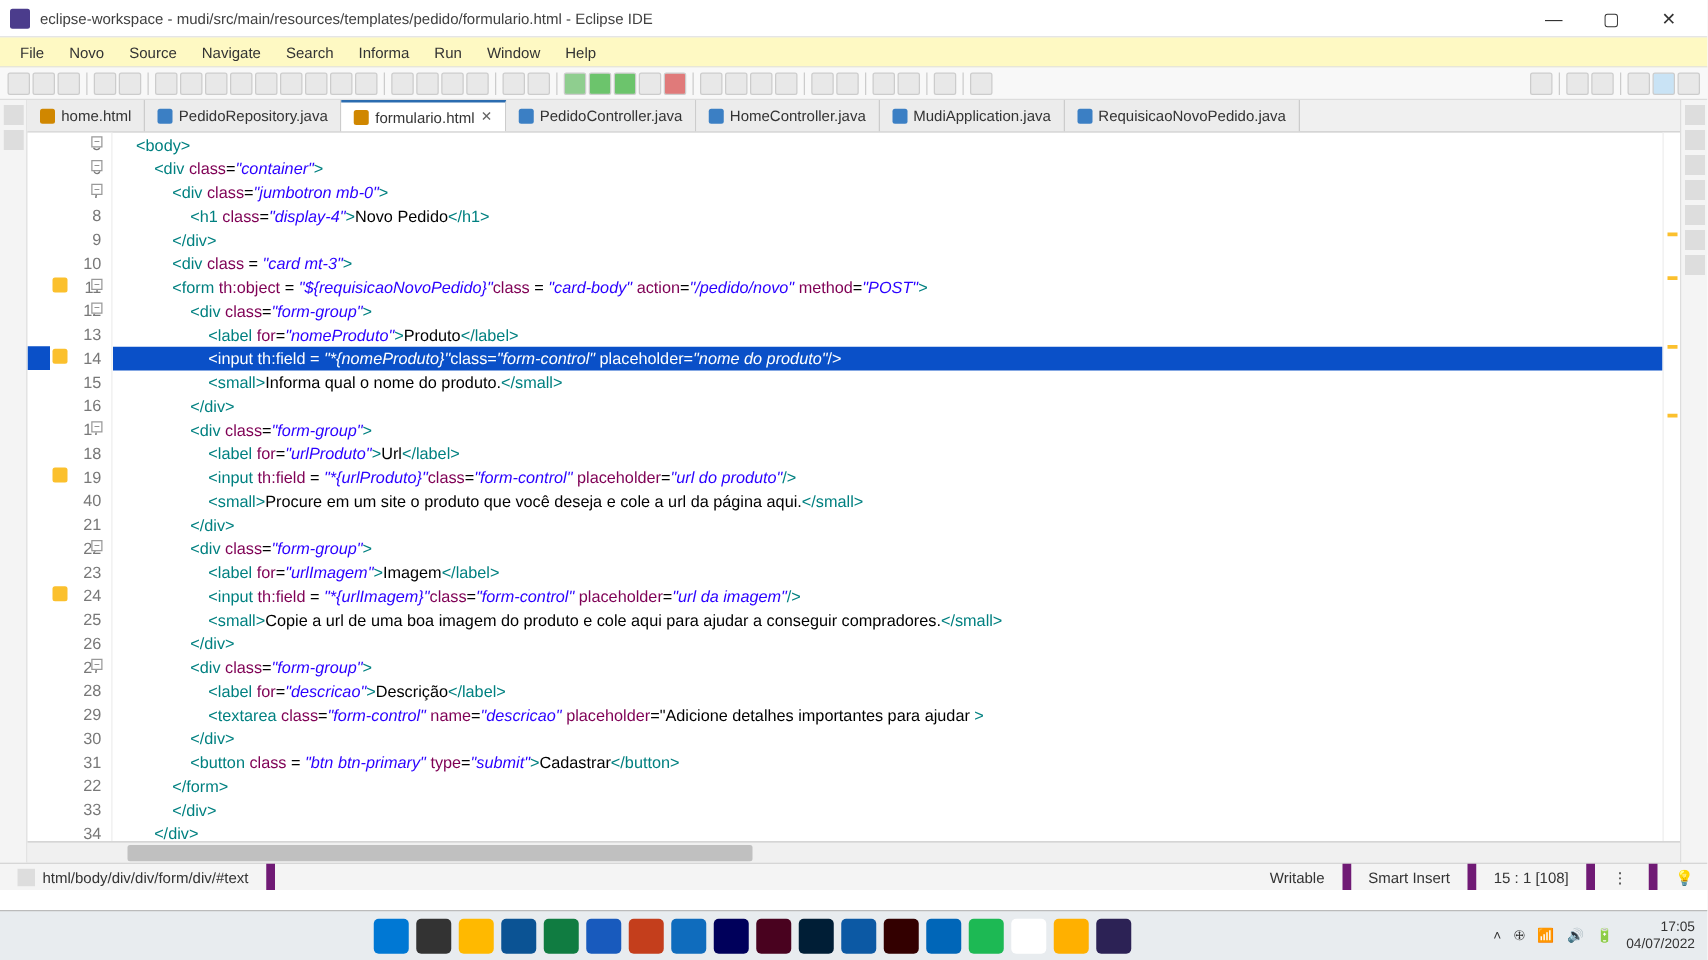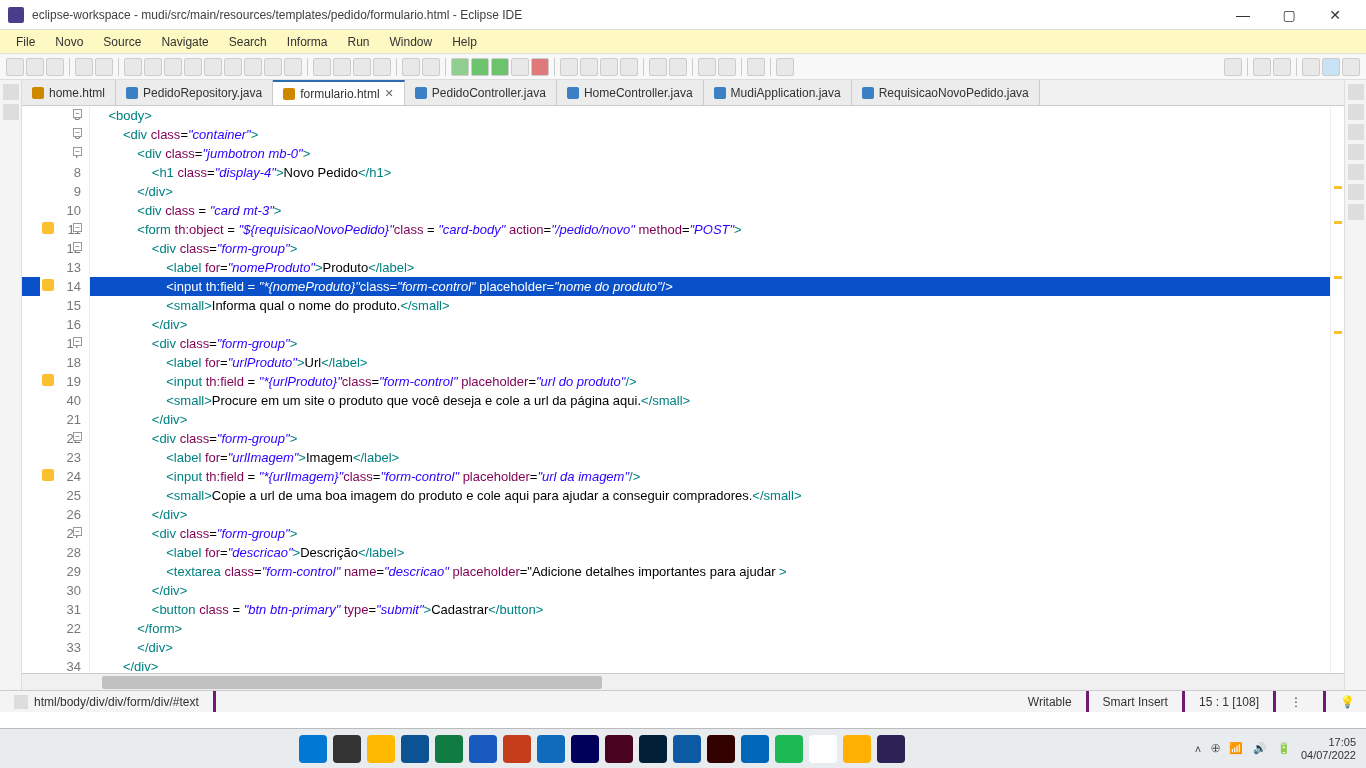--- a/index.html
+++ b/index.html
@@ -41,21 +41,21 @@
 .attr { color:#7f0055; }
 .str { color:#2a00ff; font-style:italic; }
 .txt { color:#000; }
 .hscroll { height:17px; background:#f0f0f0; border-top:1px solid #ccc; position:relative; }
 .hscroll .thumb { position:absolute; left:80px; top:2px; width:500px; height:13px; background:#c0c0c0; border-radius:2px; }
 .right-gutter { width:22px; background:#f4f4f4; border-left:1px solid #ddd; display:flex; flex-direction:column; align-items:center; gap:4px; padding-top:4px; }
 .right-gutter div { width:16px; height:16px; }
 .overview { width:14px; background:#fff; border-left:1px solid #eee; position:relative; }
 .overview .mark { position:absolute; width:8px; height:3px; left:3px; background:#fbc02d; }
 .status-bar { height:22px; background:#f4f4f4; border-top:1px solid #ccc; display:flex; align-items:center; font-size:12px; color:#333; }
-.status-bar .sitem { padding:0 14px; border-right:3px solid #701a75; height:100%; display:flex; align-items:center; }
+.status-bar .sitem { padding:0 14px; border-right:7px solid #701a75; height:100%; display:flex; align-items:center; }
 .status-bar .sicon { width:14px; height:14px; margin-right:6px; background:#ddd; }
 .taskbar { height:40px; background:#e8ecef; border-top:1px solid #bbb; display:flex; align-items:center; padding:0 10px; }
 .taskbar .center { flex:1; display:flex; justify-content:center; gap:6px; }
 .taskbar .ticon { width:28px; height:28px; border-radius:4px; display:flex; align-items:center; justify-content:center; font-size:14px; }
 .taskbar .tray { display:flex; align-items:center; gap:10px; color:#333; font-size:11px; }
 .taskbar .clock { text-align:right; line-height:13px; }
 </style>
 </head>
 <body>
 

